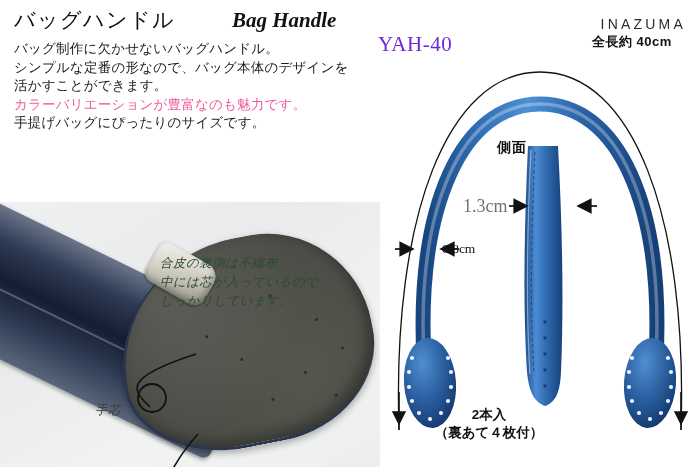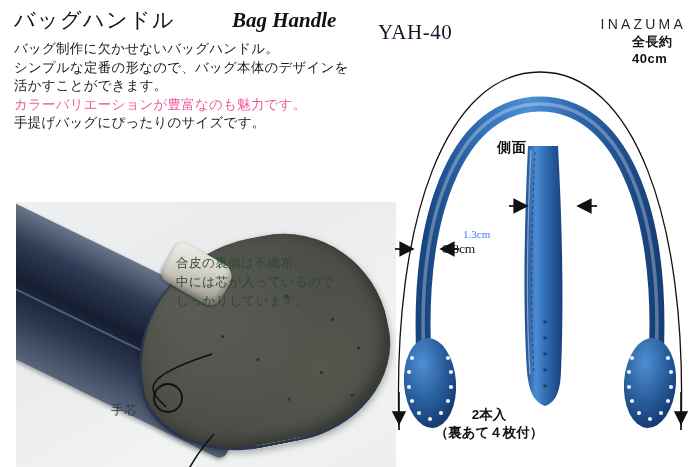--- a/index.html
+++ b/index.html
@@ -11,23 +11,23 @@
   .title-row{position:absolute;left:14px;top:6px;display:flex;align-items:baseline;gap:9px;}
   .title-jp{font-family:"Liberation Serif","DejaVu Serif",serif;font-size:21px;letter-spacing:1.5px;color:#111;}
   .title-en{font-family:"Liberation Serif","DejaVu Serif",serif;font-style:italic;font-weight:700;font-size:21px;color:#111;margin-left:48px;}
 
   .desc{position:absolute;left:14px;top:40px;width:360px;
         font-size:13.5px;line-height:18.5px;color:#1b1b1b;letter-spacing:.2px;}
   .desc div{white-space:nowrap;}
   .desc .pink{color:#ef5a9b;}
 
   
-  .photo{position:absolute;left:16px;top:202px;width:380px;height:265px;
+  .photo{position:absolute;left:0px;top:202px;width:380px;height:265px;
          background:linear-gradient(150deg,#eef0f1 0%,#e9ebec 35%,#f2f3f3 70%,#eceeef 100%);
-         overflow:hidden;}
+         overflow:hidden;font-style:italic;}
   .photo-strap{position:absolute;left:-28px;top:-12px;width:330px;height:140px;
         background:linear-gradient(180deg,#6a7588 0%,#2f3c55 22%,#151d31 48%,#2c3850 70%,#59657a 100%);
         transform:rotate(26deg);transform-origin:0 0;border-radius:8px;
         box-shadow:0 2px 4px rgba(0,0,0,.35);}
   .photo-strap::after{content:"";position:absolute;left:0;top:54%;width:100%;height:2px;
         background:rgba(120,140,175,.55);}
   .teardrop{position:absolute;left:118px;top:36px;width:252px;height:205px;
         border-radius:62% 48% 50% 50%/72% 60% 52% 44%;
         background:
           radial-gradient(circle at 18% 22%, rgba(255,255,255,.10), rgba(0,0,0,0) 55%),
@@ -40,27 +40,27 @@
         background:linear-gradient(160deg,#f4f3ef 0%,#d8d5cb 40%,#b7b4a8 70%,#8e8c80 100%);
         border-radius:10px 14px 12px 10px;transform:rotate(30deg);
         box-shadow:inset -3px -3px 6px rgba(0,0,0,.3),0 1px 3px rgba(0,0,0,.4);}
 
   .photo-note{position:absolute;left:160px;top:210px;font-size:12.5px;line-height:19px;
         color:#2c4a33;letter-spacing:.5px;}
   .lbl-dark{position:absolute;font-size:12.5px;color:#3a3a3a;letter-spacing:1px;}
 
   
   .brand{position:absolute;right:14px;top:16px;font-size:14px;letter-spacing:3.2px;color:#2a2a2a;}
-  .model{position:absolute;left:378px;top:20px;
-        font-family:"Liberation Serif","DejaVu Serif",serif;font-size:21px;color:#0f172a;letter-spacing:.5px;}
-  .len{position:absolute;left:592px;top:33px;font-size:13px;font-weight:700;color:#111;letter-spacing:.5px;margin-left:40px;}
+  .model{position:absolute;left:378px;top:32px;
+        font-family:"Liberation Serif","DejaVu Serif",serif;font-size:21px;color:#6d28d9;letter-spacing:.5px;}
+  .len{position:absolute;left:592px;top:33px;font-size:13px;font-weight:700;color:#111;letter-spacing:.5px;}
 
   .side-lbl{position:absolute;left:497px;top:139px;font-size:14px;font-weight:700;color:#111;letter-spacing:1px;}
-  .m13{position:absolute;left:463px;top:196px;font-size:11px;color:#3b82f6;
-        font-family:"Liberation Serif","DejaVu Serif",serif;margin-top:32px;}
+  .m13{position:absolute;left:463px;top:196px;font-size:18px;color:#737373;
+        font-family:"Liberation Serif","DejaVu Serif",serif;}
   .m08{position:absolute;left:442px;top:241px;font-size:13.5px;color:#111;
         font-family:"Liberation Serif","DejaVu Serif",serif;}
 
   .qty{position:absolute;left:489px;top:406px;font-size:13.5px;font-weight:700;
        color:#111;line-height:18px;text-align:center;transform:translateX(-50%);white-space:nowrap;}
   .warn{position:absolute;left:388px;top:444px;font-size:12.5px;color:#e8376f;letter-spacing:-.1px;white-space:nowrap;}
 
   svg{position:absolute;left:0;top:0;}
 </style>
 </head>

